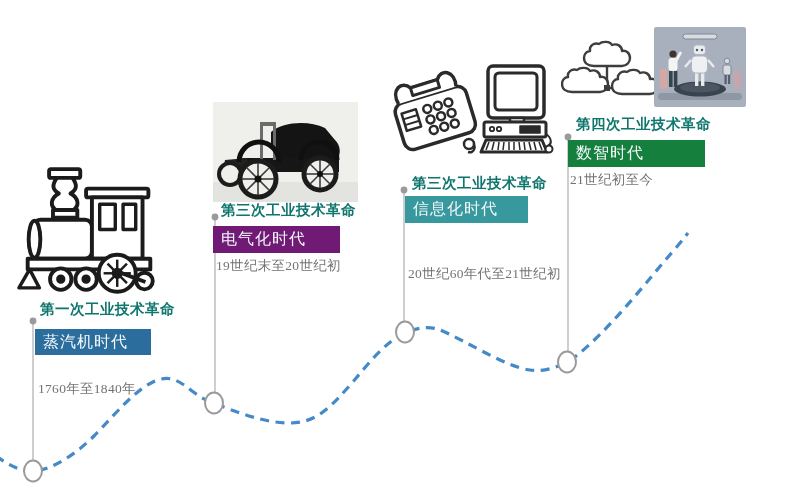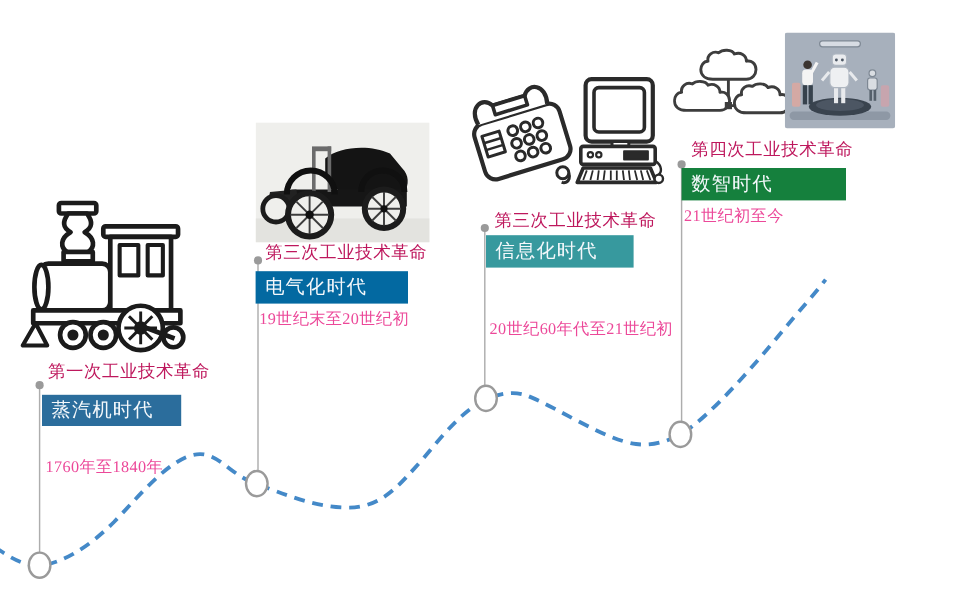--- a/index.html
+++ b/index.html
@@ -2,29 +2,29 @@
 <html lang="zh"><head>
 <meta charset="utf-8">
 <style>
   html,body{margin:0;padding:0;background:#ffffff;}
   .canvas{
     position:relative;width:800px;height:500px;background:#ffffff;overflow:hidden;
     font-family:"Liberation Serif","DejaVu Serif",serif;
   }
   .layer{position:absolute;left:0;top:0;width:800px;height:500px;}
   .milestone-heading{
-    position:absolute;font-size:14.5px;color:#be185d;white-space:nowrap;letter-spacing:.5px;
+    position:absolute;font-size:14.5px;color:#0f766e;white-space:nowrap;letter-spacing:.5px;font-weight:bold;
   }
   .era-box{
     position:absolute;height:26px;display:flex;align-items:center;
     padding-left:8px;box-sizing:border-box;
   }
   .era-box span{font-size:16px;color:#f4f8fb;letter-spacing:1px;white-space:nowrap;}
   .period{
-    position:absolute;font-size:13.5px;color:#ec4899;white-space:nowrap;letter-spacing:.3px;
+    position:absolute;font-size:13.5px;color:#737373;white-space:nowrap;letter-spacing:.3px;
   }
   .icon-box{position:absolute;}
   svg{display:block;}
 </style>
 </head>
 <body>
 
 <div class="canvas">
 
   <svg class="layer" viewBox="0 0 800 500" aria-hidden="true">
@@ -124,21 +124,21 @@
         <line x1="107" y1="58" x2="107" y2="86"></line>
           <line x1="93" y1="72" x2="121" y2="72"></line>
         <line x1="97" y1="62" x2="117" y2="82"></line>
           <line x1="117" y1="62" x2="97" y2="82"></line>
       </g>
       <circle cx="45" cy="77" r="3.5" fill="#101010"></circle>
       <circle cx="107" cy="72" r="3" fill="#101010"></circle>
     </svg>
   </div>
   <div class="milestone-heading" style="left:221px;top:201px;">第三次工业技术革命</div>
-  <div class="era-box" style="left: 213px; top: 226px; width: 127px; height: 27px; background-color: #0369a1;">
+  <div class="era-box" style="left: 213px; top: 226px; width: 127px; height: 27px; background-color: #701a75;">
     <span>电气化时代</span>
   </div>
   <div class="period" style="left:216px;top:257px;">19世纪末至20世纪初</div>
 
   <div class="icon-box" style="left:390px;top:62px;">
     <svg width="165" height="98" viewBox="0 0 165 98">
 
       <g transform="rotate(-17 45 55)" stroke="#2a2a2a" fill="#fff" stroke-linejoin="round">
         <rect x="8" y="32" width="74" height="48" rx="9" stroke-width="3.5"></rect>
         <path d="M14 32 C10 16 24 10 30 20 L58 20 C64 10 78 16 74 32" fill="#fff" stroke-width="3.5"></path>

